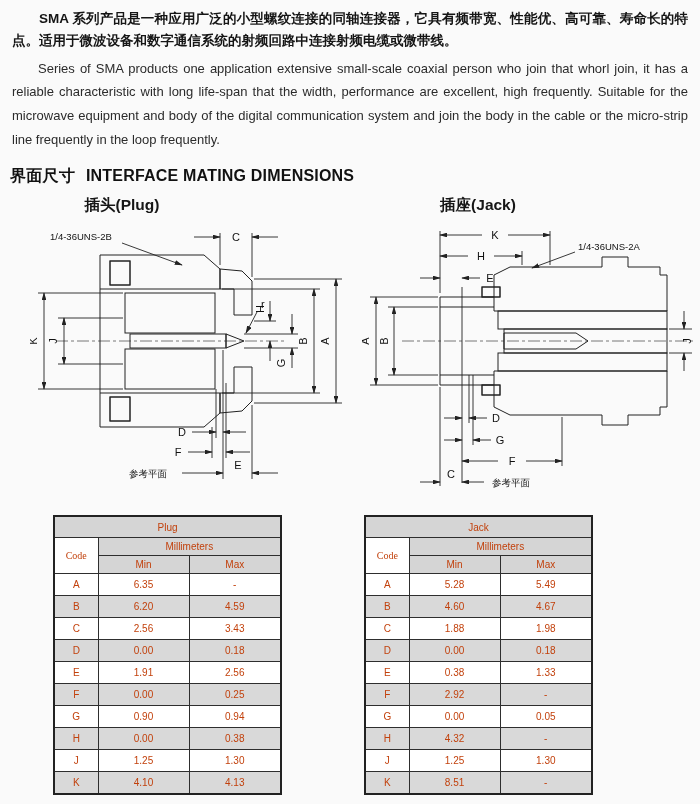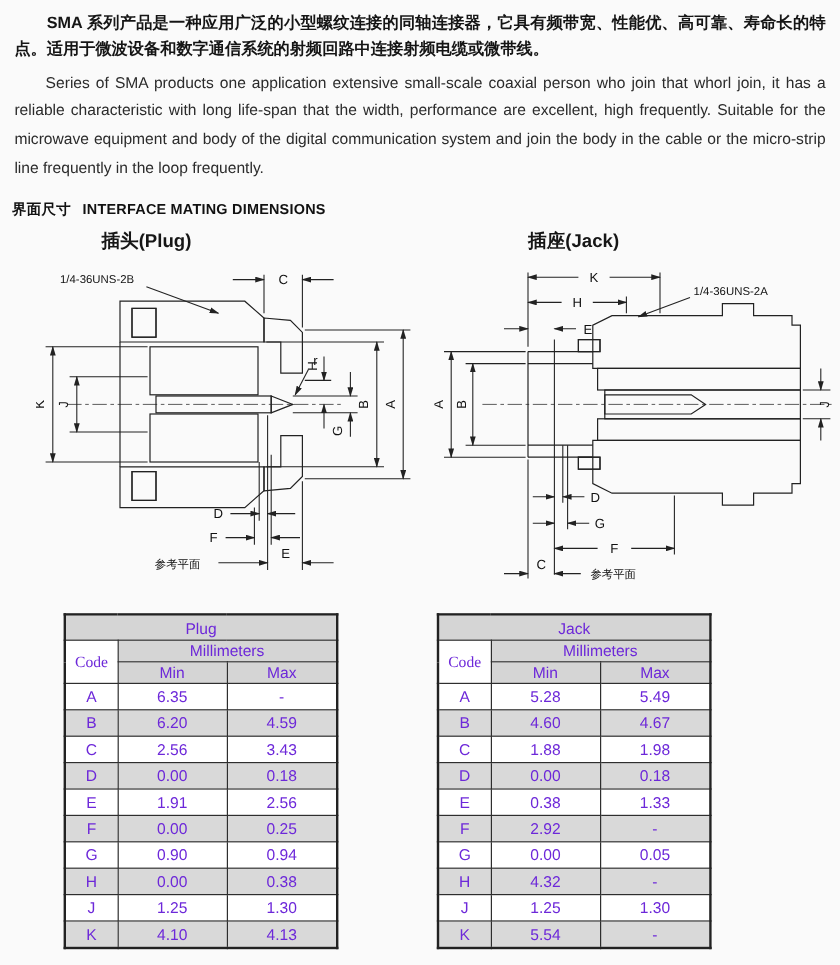--- a/index.html
+++ b/index.html
@@ -1,42 +1,42 @@
 <!DOCTYPE html>
 <html><head>
 <meta charset="utf-8">
 <style>
   html,body{margin:0;padding:0;}
   body{width:700px;height:804px;overflow:hidden;background:#fafafa;color:#1a1a1a;
        font-family:"Liberation Sans","DejaVu Sans",sans-serif;}
   .intro{padding:8px 12px 0 12px;}
   .p-cn{margin:0;font-size:13.5px;line-height:1.62;font-weight:700;text-indent:2em;text-align:justify;color:#151515;}
   .p-en{margin:5px 0 0 0;font-size:13px;line-height:1.82;text-indent:2em;text-align:justify;color:#2b2b2b;}
-  .sec-head{margin:15px 0 0 10px;font-size:12px;font-weight:bold;letter-spacing:.3px;color:#111;}
+  .sec-head{margin:15px 0 0 10px;font-size:16px;font-weight:bold;letter-spacing:.3px;color:#111;}
   .sec-head .en{margin-left:6px;letter-spacing:.2px;}
   .figures{position:relative;height:308px;margin-top:6px;}
   .fig-title{position:absolute;top:2px;font-size:15.5px;font-weight:600;color:#161616;}
   .fig-title.plug{left:62px;width:120px;text-align:center;}
   .fig-title.jack{left:418px;width:120px;text-align:center;}
   .drawing{position:absolute;top:30px;}
   .drawing.plug{left:30px;}
   .drawing.jack{left:362px;}
   .geo polygon,.geo rect,.geo line{stroke:#222;stroke-width:1;fill:none;}
   .hatchA{fill:url(#hp1);stroke:#222;stroke-width:1;}
   .crossA{fill:url(#xp1);stroke:#222;stroke-width:1;}
   .hatchB{fill:url(#hp2);stroke:#222;stroke-width:1;}
   .crossB{fill:url(#xp2);stroke:#222;stroke-width:1;}
   .whiteblock{fill:#fff;stroke:none;}
   .pin{fill:#fff;stroke:#222;stroke-width:1;}
   .cl{stroke:#555;stroke-width:.8;stroke-dasharray:12 3 3 3;fill:none;}
   .dims line{stroke:#222;stroke-width:.9;fill:none;}
   .dims text{font-size:11px;fill:#111;}
   .dims .sm{font-size:9.5px;}
   .tables{display:flex;margin:14px 0 0 53px;}
-  .tbl{border-collapse:collapse;background:#fff;font-size:13px;color:#6d28d9;width:227px;table-layout:fixed;}
+  .tbl{border-collapse:collapse;background:#fff;font-size:10px;color:#c2410c;width:227px;table-layout:fixed;}
   .tbl + .tbl{margin-left:82px;}
   .tbl td,.tbl th{border:1px solid #2e2e2e;text-align:center;padding:0;font-weight:normal;overflow:hidden;}
   .tbl{border:2px solid #222;}
   .t-title{background:#d5d5d5;height:20px;}
   .t-sub{background:#d5d5d5;height:17px;}
   .code-cell{background:#fff;font-family:Liberation Serif, serif;}
   .tbl tbody td{height:21px;}
   .tbl tbody tr:nth-child(even) td{background:#d9d9d9;}
 </style>
 </head>
@@ -398,20 +398,20 @@
             <td>4.32</td>
             <td>-</td>
           </tr>
         <tr>
             <td>J</td>
             <td>1.25</td>
             <td>1.30</td>
           </tr>
         <tr>
             <td>K</td>
-            <td>5.54</td>
+            <td>8.51</td>
             <td>-</td>
           </tr>
       </tbody>
     </table>
 
   </div>
 </div>
 
 </body></html>

